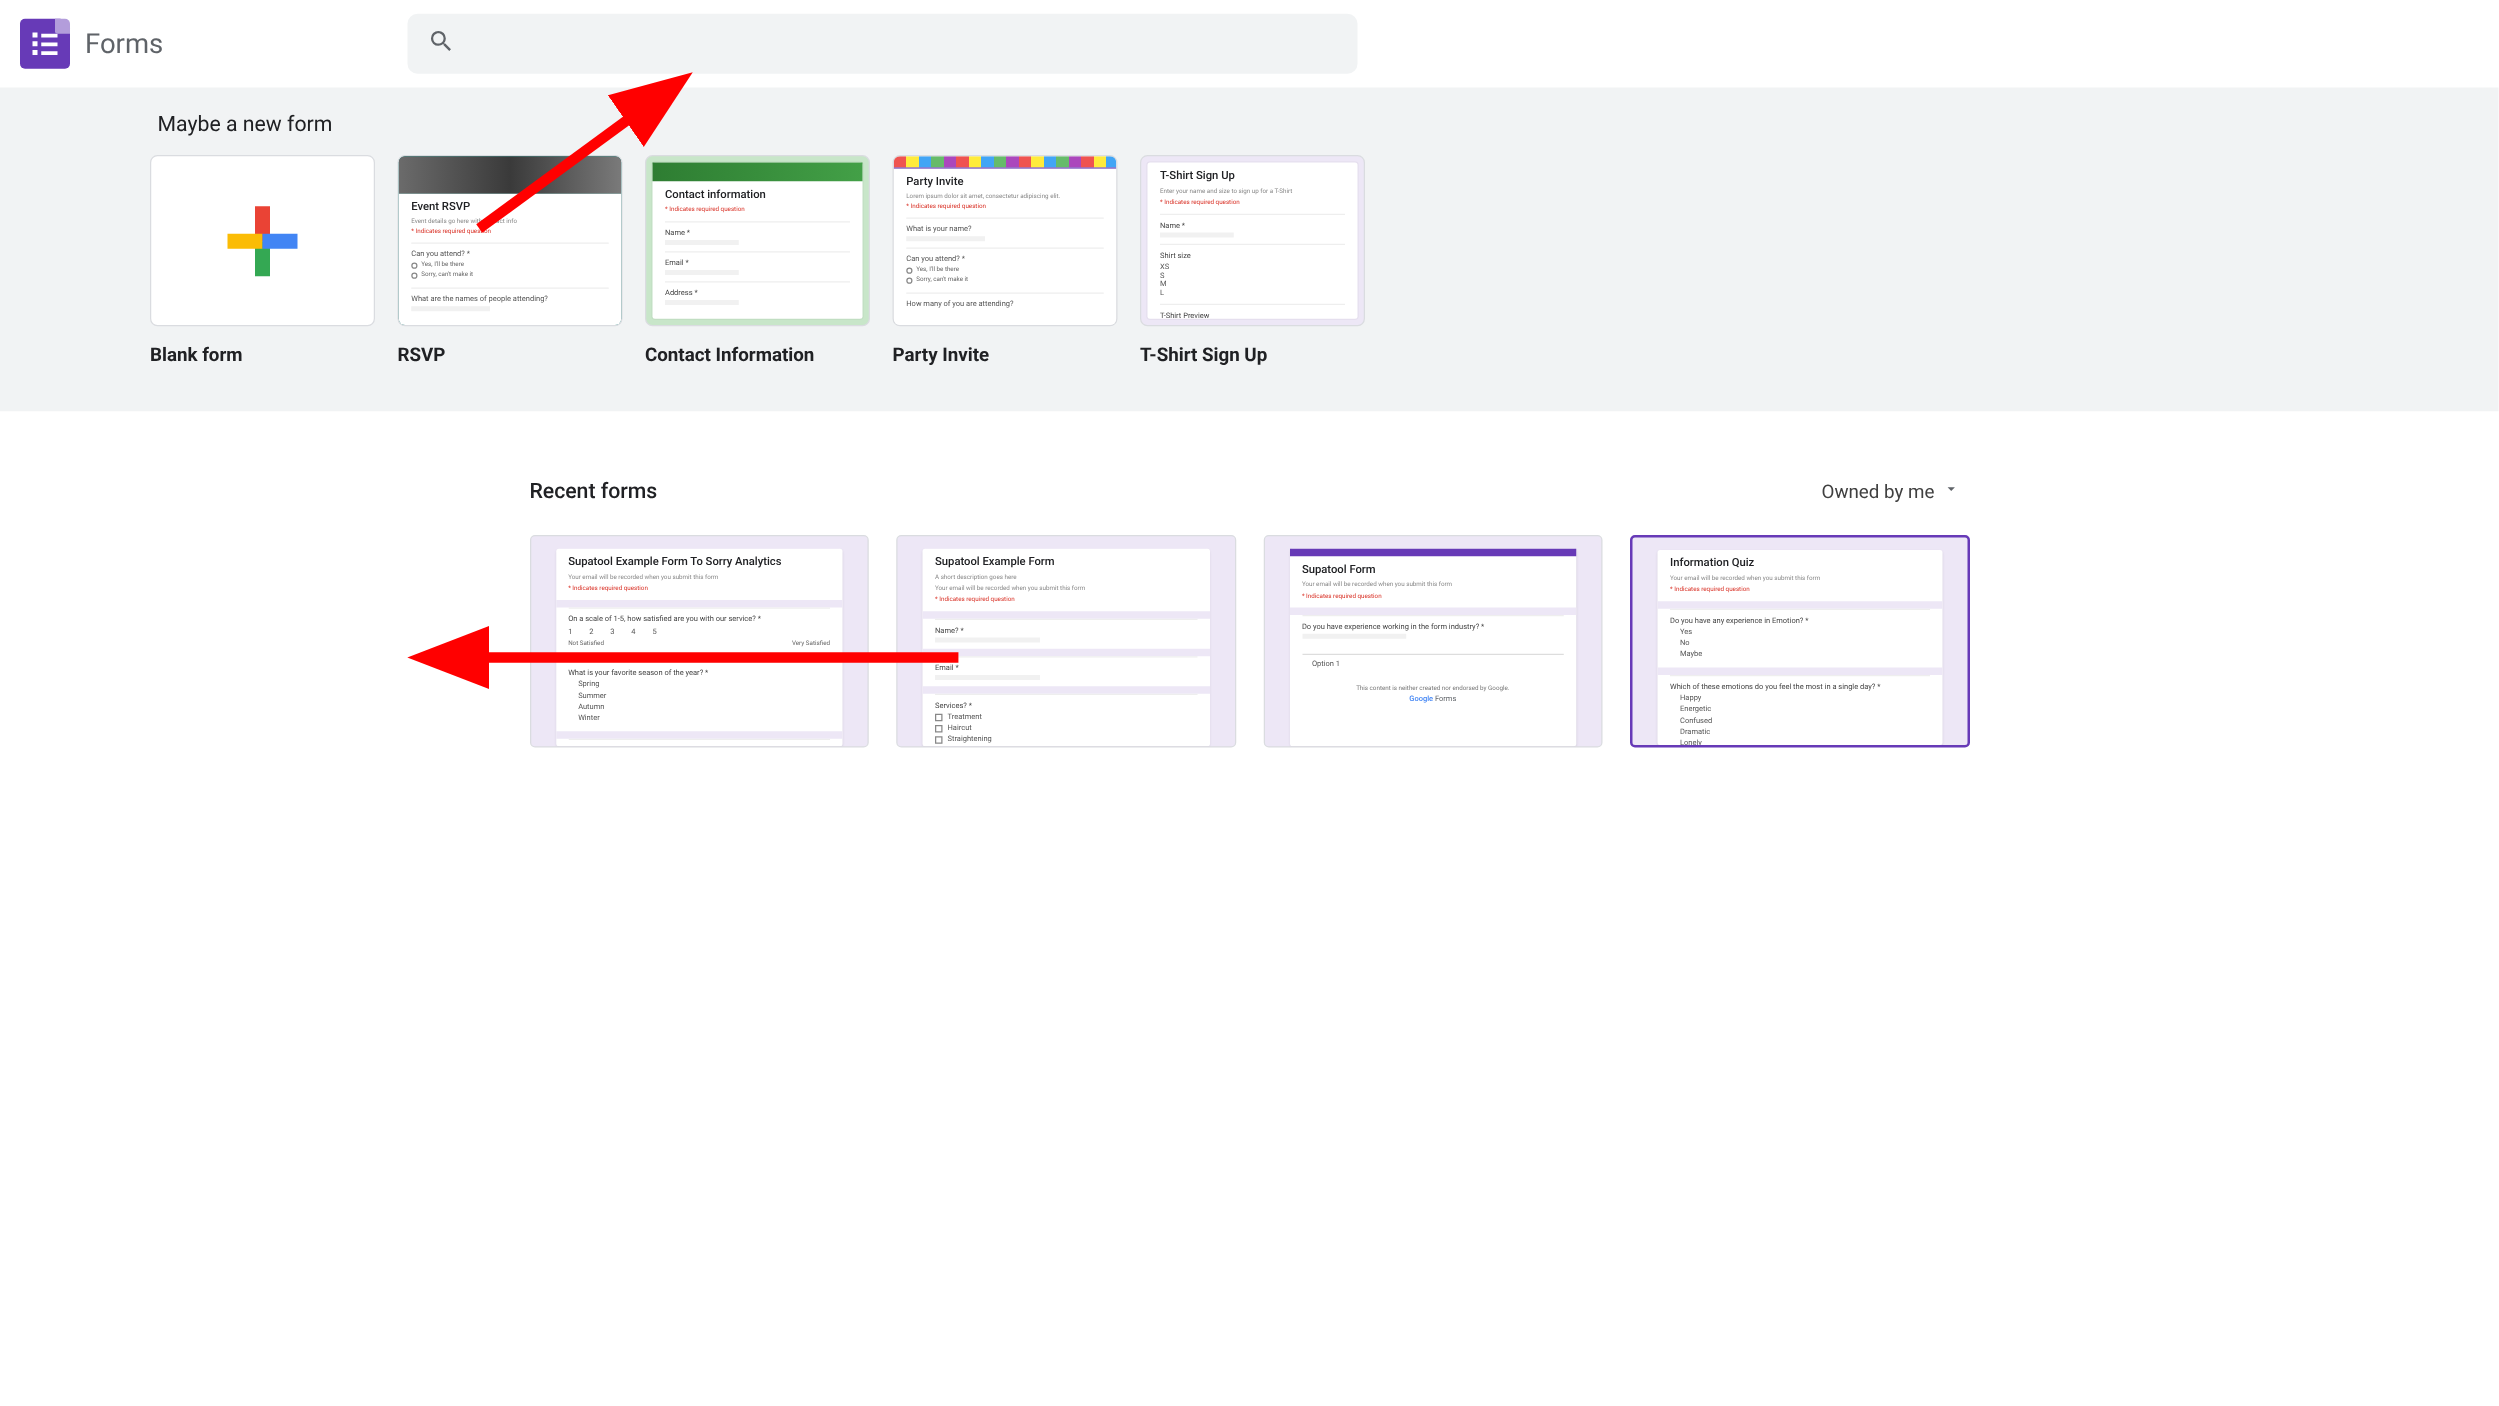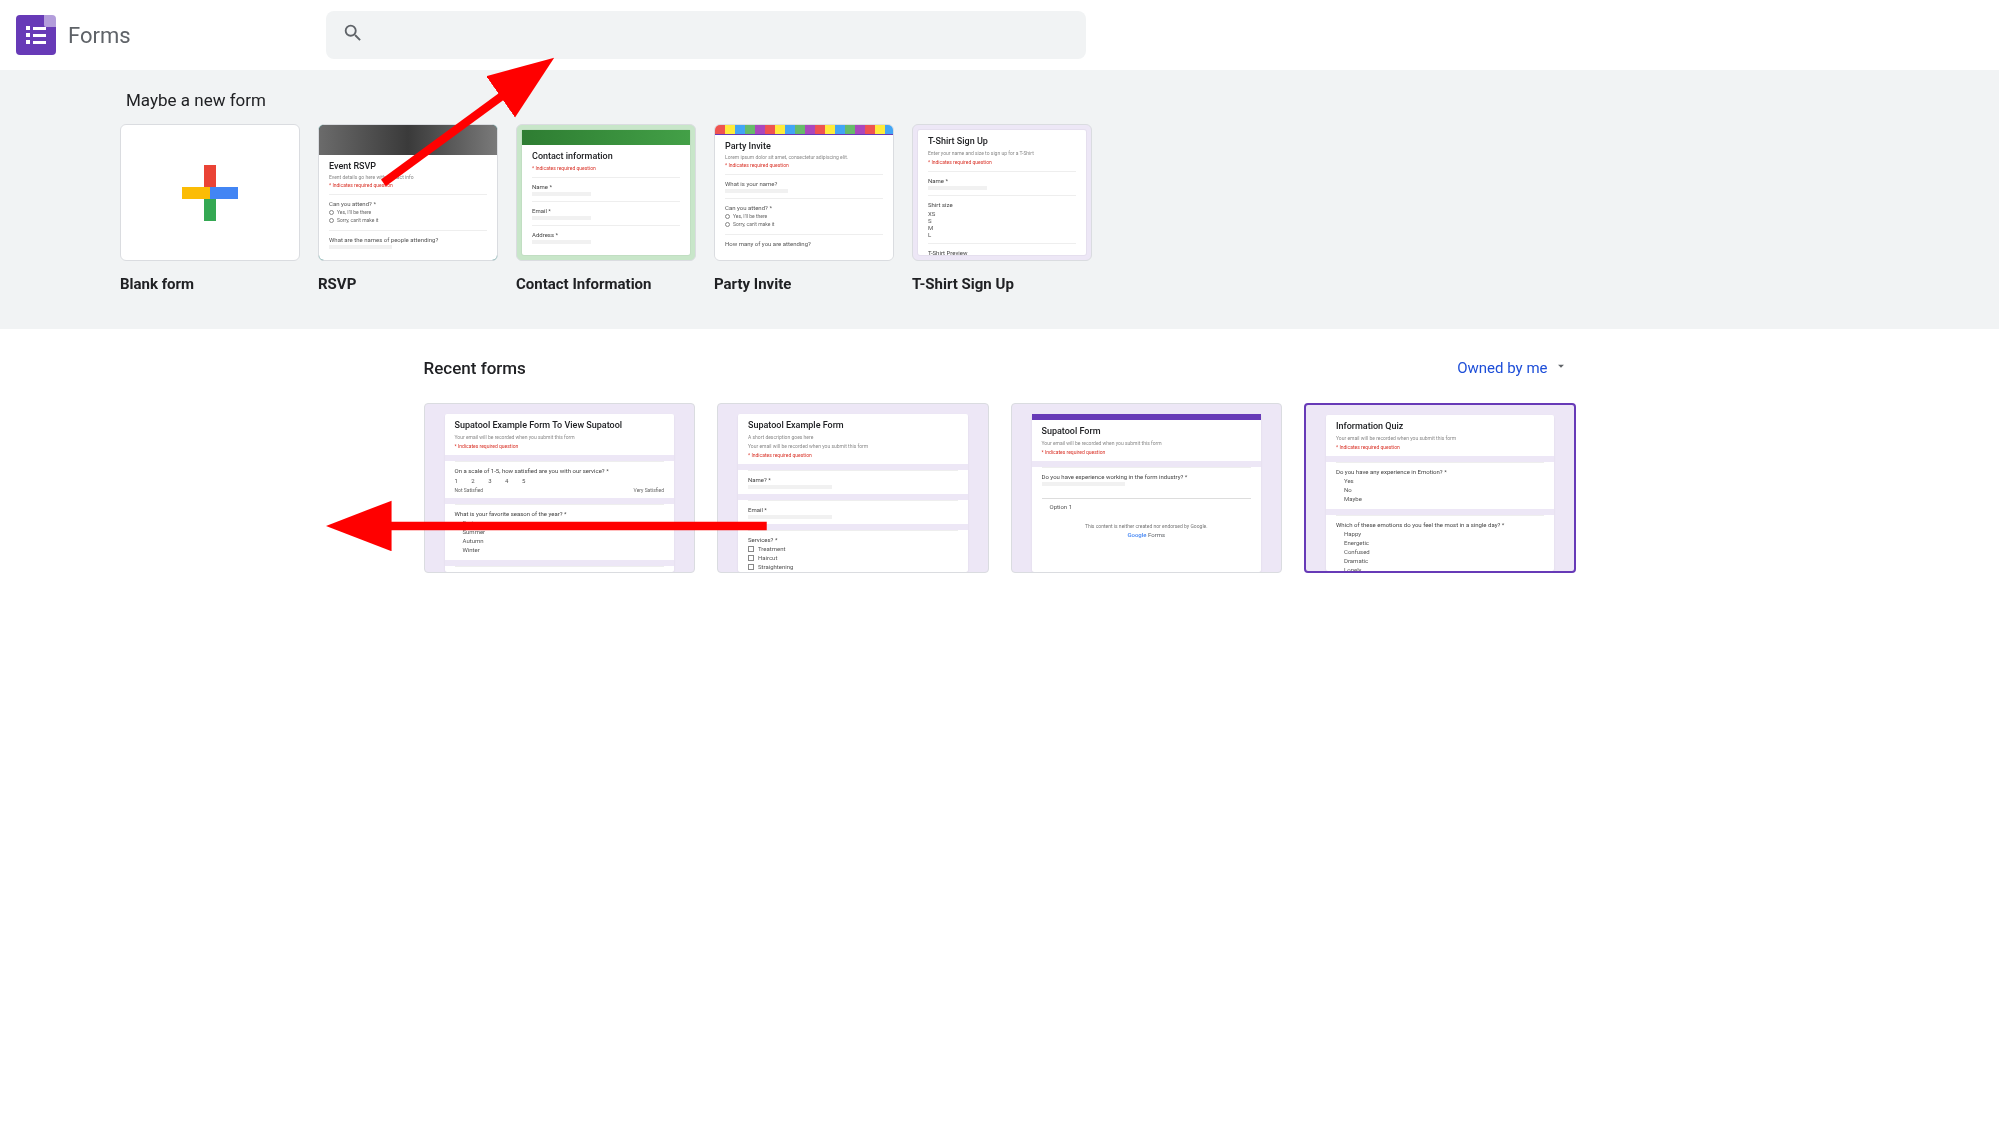--- a/index.html
+++ b/index.html
@@ -158,36 +158,37 @@
   .framed .ctitle{ font-size:9px; font-weight:500; color:#202124; margin-bottom:4px;}
   .framed .creq  { font-size:5px; color:#d93025; margin-bottom:6px;}
   .framed .sect  { border-top:1px solid #eee; padding:5px 0;}
   .framed .slabel{ font-size:6px; color:#444; margin-bottom:2px;}
   .framed .sline { height:4px; background:#f1f1f1; width:40%; }
 
   
   .recent {
     background: #fff;
     padding: 24px 0 0 0;
+    margin-top: 25px;
   }
   .recent-inner {
     max-width: 1200px;
     margin: 0 auto;
     padding: 0 24px;
   }
   .recent-head {
     display: flex;
     align-items: center;
     justify-content: space-between;
     margin-bottom: 20px;
   }
   .recent-title { font-size: 17px; font-weight: 500; color: #202124; }
   .owner-filter {
     display: flex; align-items: center; gap: 6px;
-    font-size: 15px; color: #1d4ed8; cursor: pointer;
+    font-size: 15px; color: #404040; cursor: pointer;
     padding: 6px 8px; border-radius: 4px;
   }
   .owner-filter svg { width: 14px; height: 14px; fill: #5f6368; }
 
   .recent-grid {
     display: flex;
     gap: 22px;
   }
   .recent-card {
     flex: 1;
@@ -417,21 +418,21 @@
     </div>
 
     <div class="recent-grid">
 
       <div class="recent-card">
         <div class="recent-thumb">
           <div class="framed">
               <div class="card">
             <div class="accent"></div>
             <div class="cbody">
-              <div class="ctitle">Supatool Example Form To View Supatool</div>
+              <div class="ctitle">Supatool Example Form To Sorry Analytics</div>
               <div class="csub">Your email will be recorded when you submit this form</div>
               <div class="creq">* Indicates required question</div>
               <div class="gap"></div>
               <div class="sect">
                 <div class="slabel">On a scale of 1-5, how satisfied are you with our service? *</div>
                 <div class="scale">1 2 3 4 5</div>
                 <div class="scale-ends">
                   <span>Not Satisfied</span>
                   <span>Very Satisfied</span>
                 </div>

